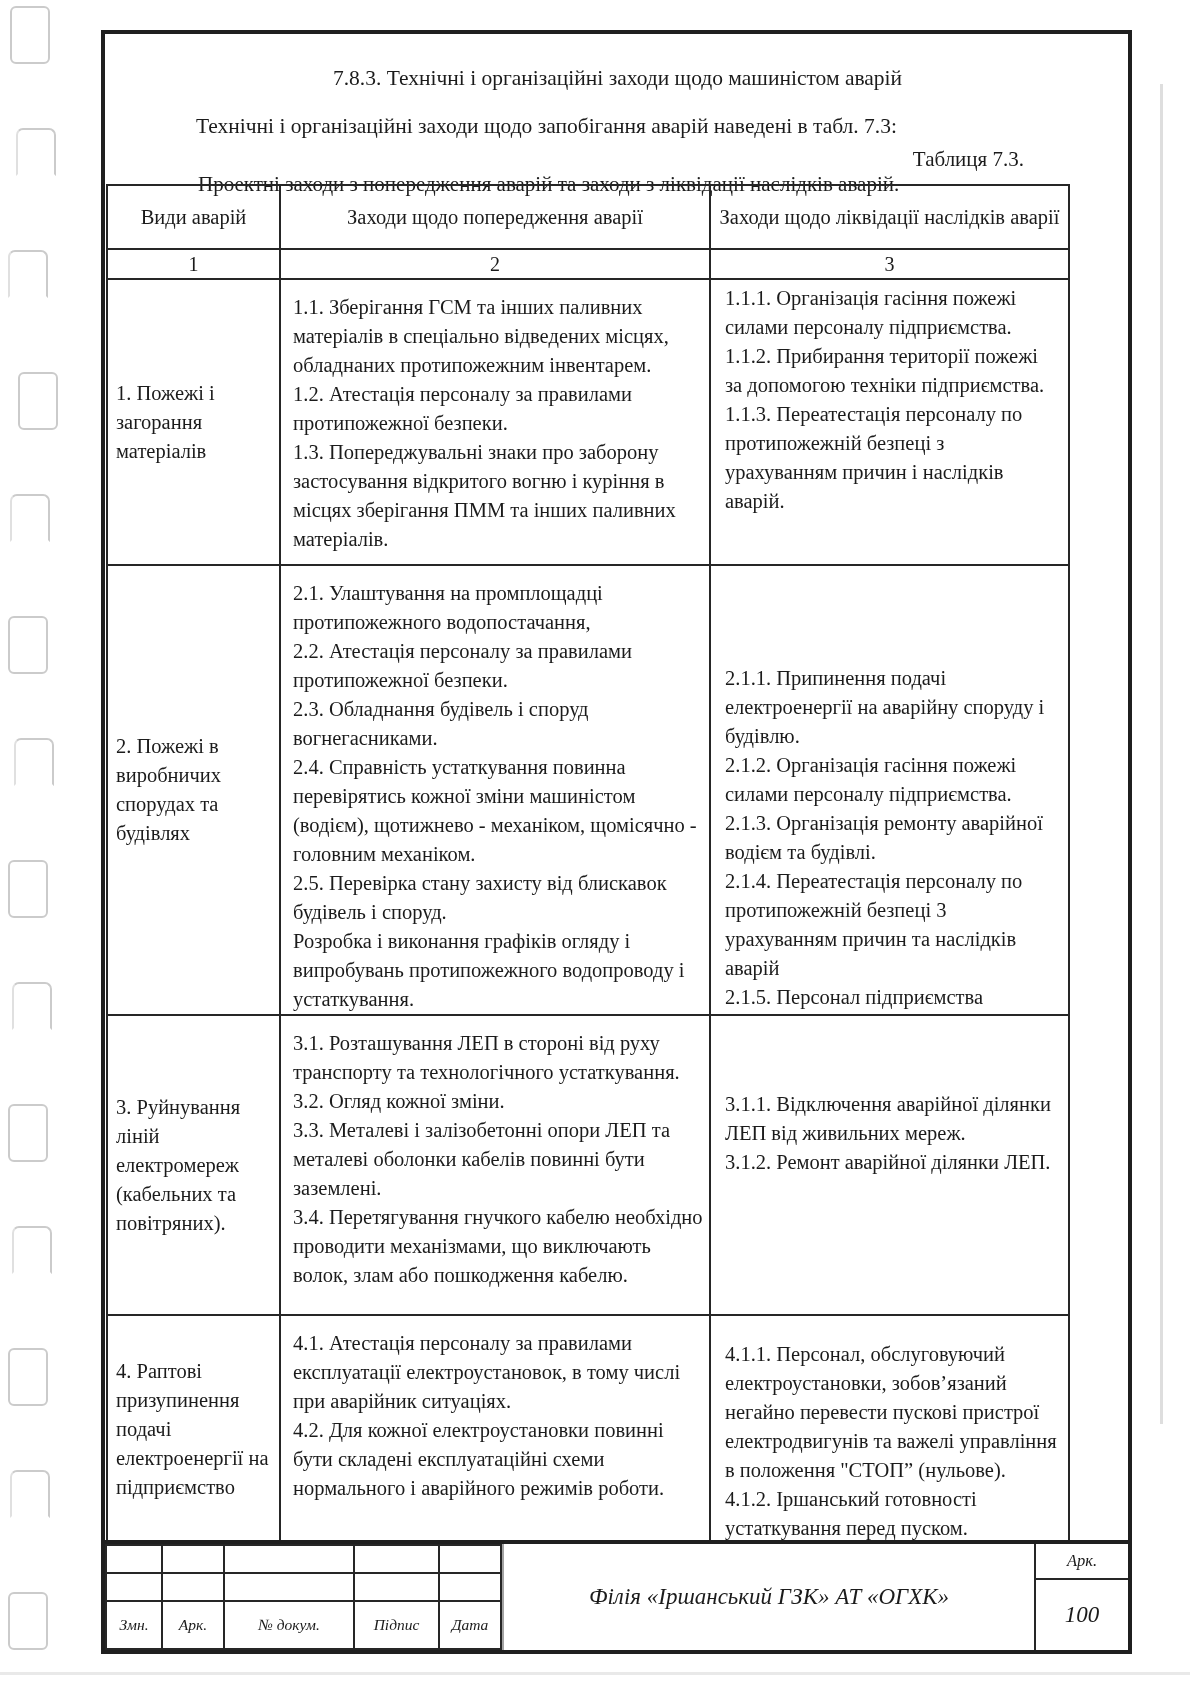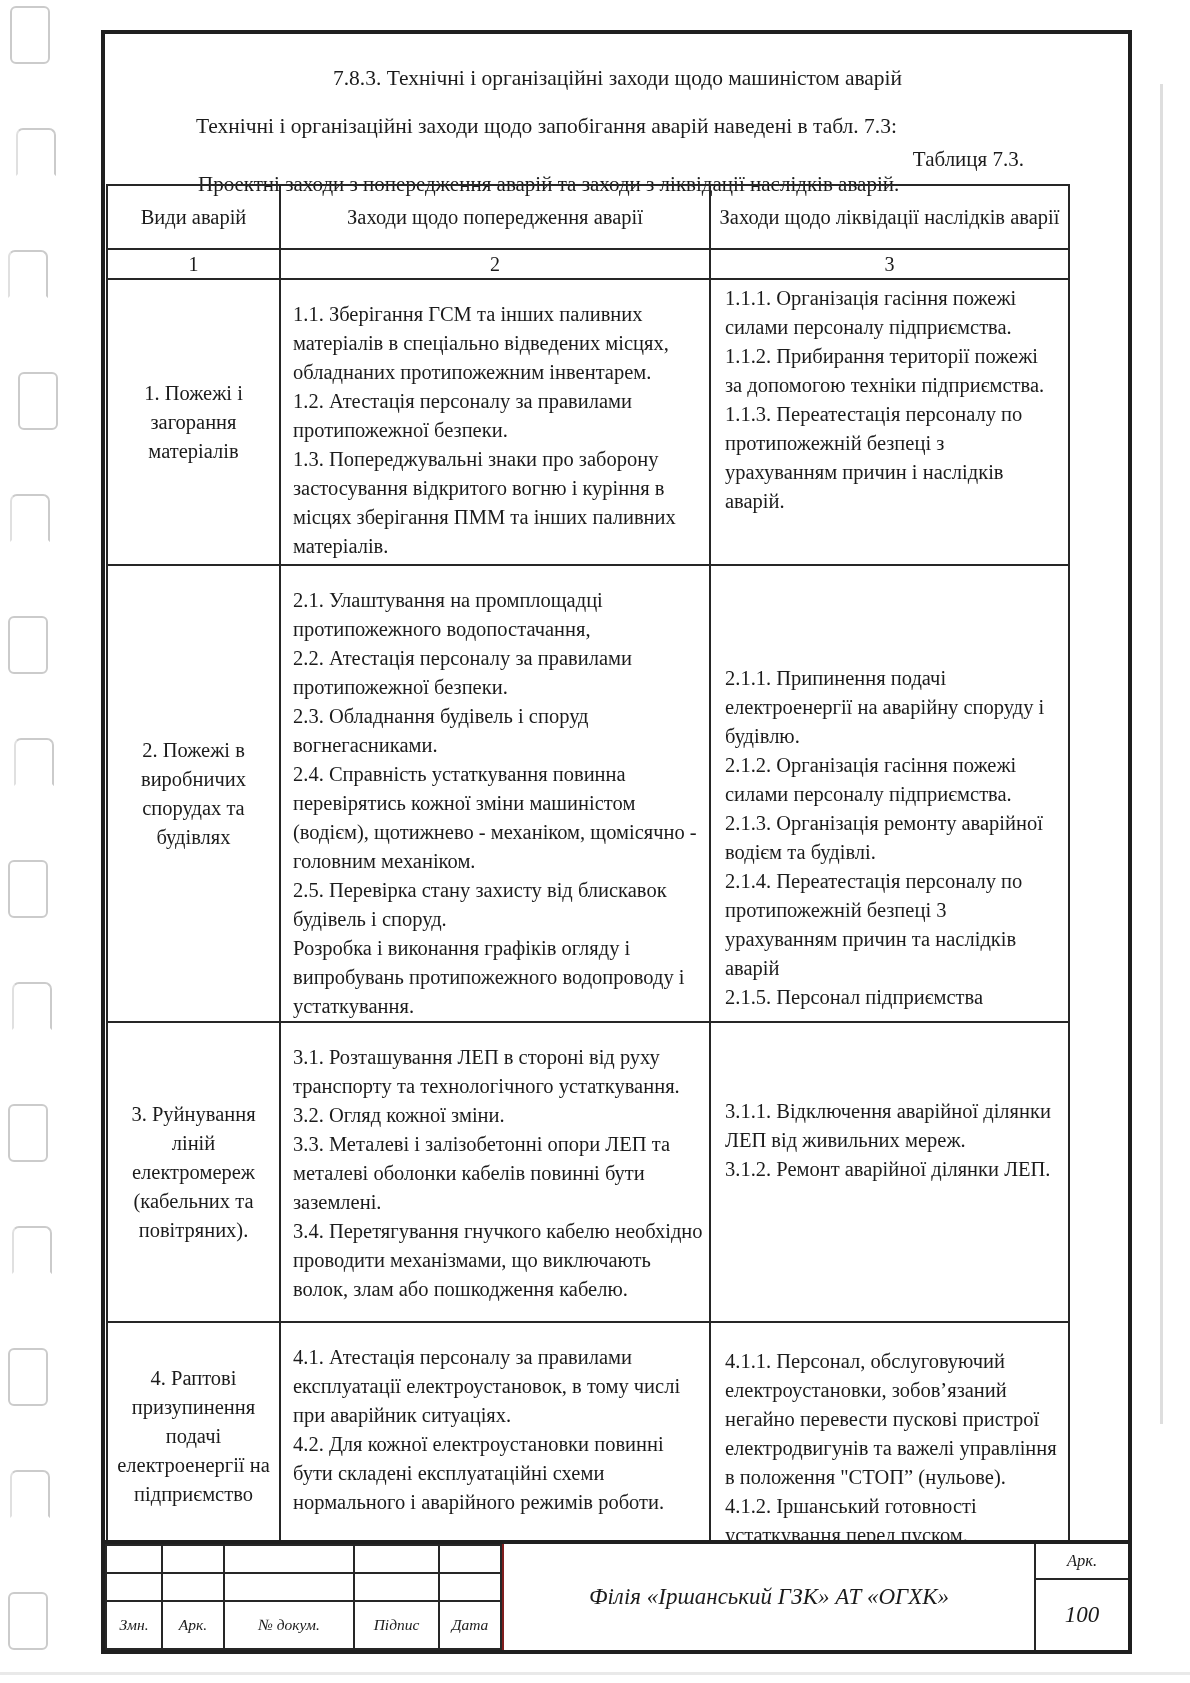--- a/index.html
+++ b/index.html
@@ -23,43 +23,43 @@
 
   
   table.measures {
     position:absolute; left:106px; top:184px; width:962px;
     border-collapse:collapse; table-layout:fixed;
     font-size:20.5px; line-height:29px;
   }
   .measures th, .measures td { border:2px solid #262626; box-sizing:border-box; }
   .measures th { font-weight:400; text-align:center; vertical-align:middle; padding:2px 8px; line-height:27px; height:64px; }
   .measures tr.nums td { height:30px; text-align:center; vertical-align:middle; padding:0; line-height:25px; font-size:20px; }
-  .measures td.c1 { text-align:center; vertical-align:middle; padding:4px 8px; }
-  .measures td.c2 { vertical-align:top; padding:20px 6px 0 12px; }
+  .measures td.c1 { text-align:left; vertical-align:middle; padding:4px 8px; }
+  .measures td.c2 { vertical-align:top; padding:13px 6px 0 12px; }
   .measures td.c3 { vertical-align:top; padding:4px 8px 0 14px; }
   .measures tr.r1 { height:286px; }
   .measures tr.r2 { height:437px; }
   .measures tr.r3 { height:300px; }
   .measures tr.r4 { height:216px; }
   .measures tr.r2 td.c3 { padding-top:98px; }
   .measures tr.r3 td.c3 { padding-top:74px;border-radius:18px; }
   .measures tr.r4 td.c3 { padding-top:24px; }
   .measures p { margin:0; }
 
   
   .footer-block {
     position:absolute; left:101px; top:1540px; width:1031px; height:114px;
     border:4px solid #1f1f1f; box-sizing:border-box; display:flex; background:#fff;
   }
   table.fgrid { width:395px; flex:none; border-collapse:collapse; table-layout:fixed; height:100%; }
   .fgrid td { border:2px solid #262626; box-sizing:border-box; font-style:italic; font-size:15.5px;
               text-align:center; vertical-align:middle; padding:0; }
   .fgrid tr.empty td { height:28px; }
   .forg {
-    flex:1; border-left:2px solid #7f1d1d; border-right:2px solid #262626;
+    flex:1; border-left:2px solid #a3a3a3; border-right:2px solid #262626;
     display:flex; align-items:center; justify-content:center;
     font-style:italic; font-size:23px;
   }
   .fright { width:92px; flex:none; display:flex; flex-direction:column; }
   .arklabel { height:34px; border-bottom:2px solid #262626; display:flex; align-items:center;
               justify-content:center; font-style:italic; font-size:16.5px; }
   .arknum   { flex:1; display:flex; align-items:center; justify-content:center;
               font-style:italic; font-size:23px; }
 
   

